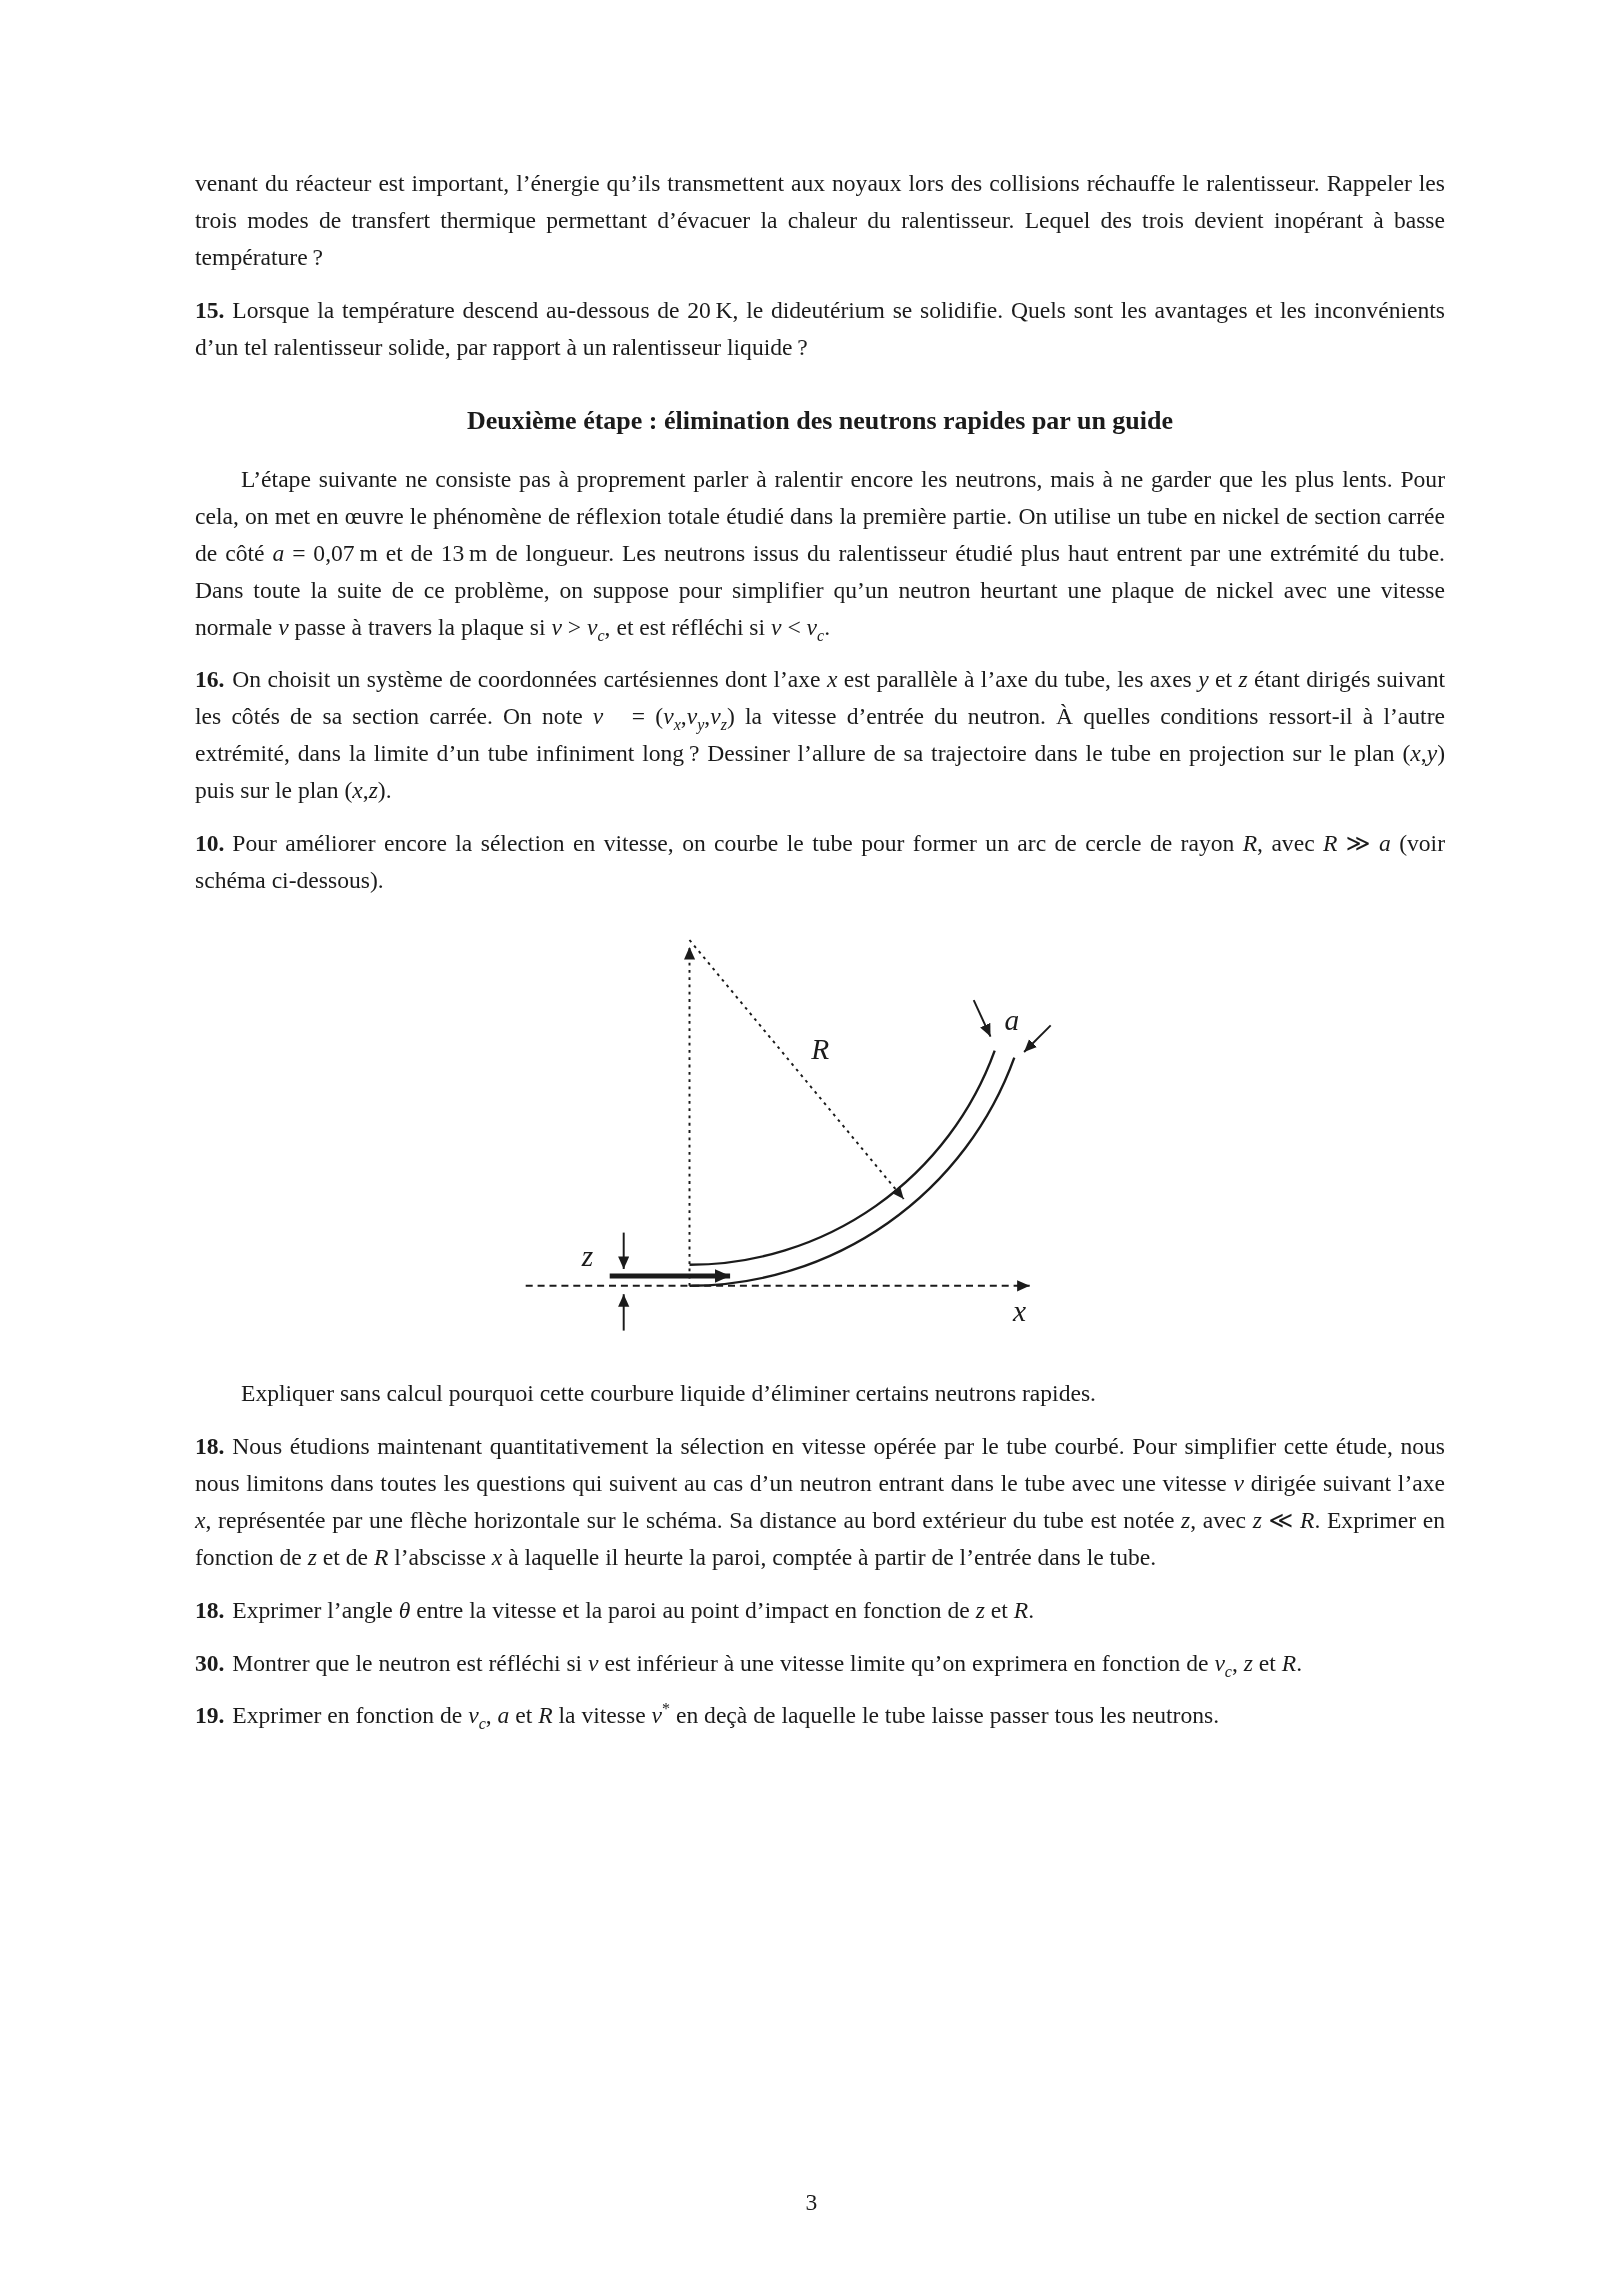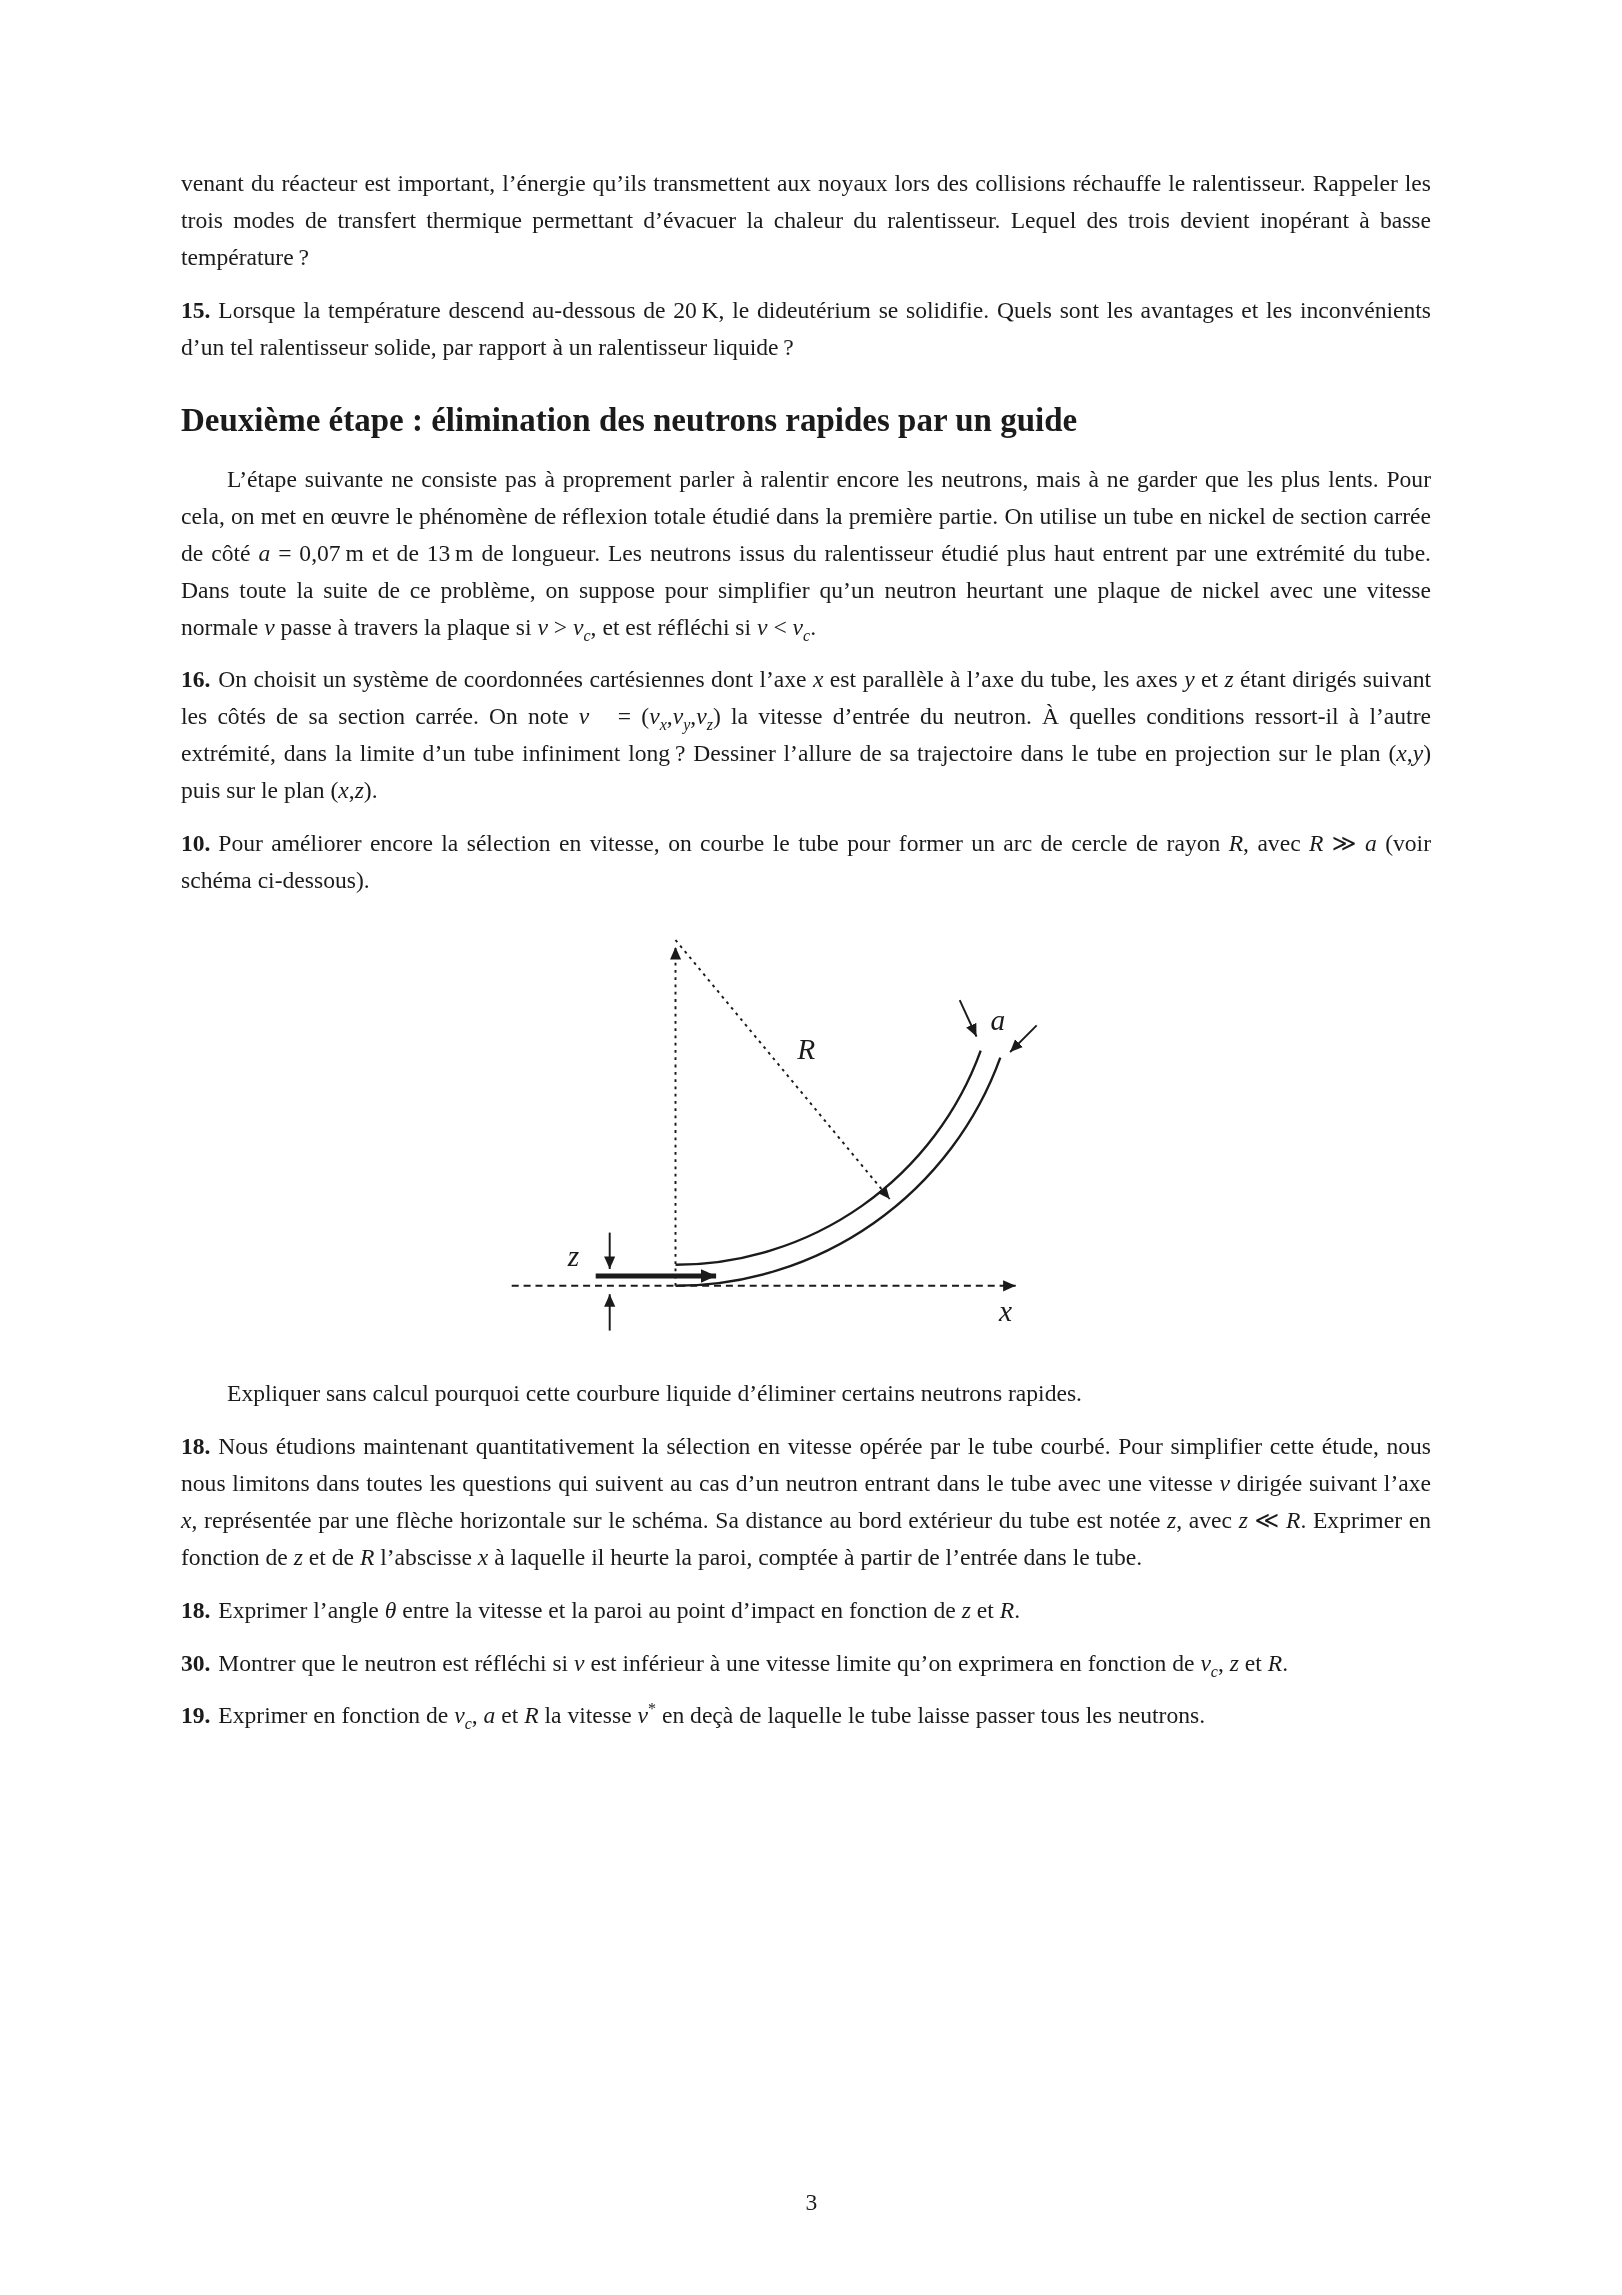--- a/index.html
+++ b/index.html
@@ -14,35 +14,35 @@
     font-family: "Liberation Serif", "DejaVu Serif", serif;
     color: #1b1b1b;
   }
   .page {
     position: absolute;
     inset: 0;
     background: #ffffff;
   }
   .content {
     position: absolute;
-    left: 181px;
+    left: 195px;
     top: 165px;
     width: 1250px;
     font-size: 23.6px;
     line-height: 37px;
     text-align: justify;
   }
   .para { margin: 0 0 15.7px 0; }
   .indent { text-indent: 46px; }
   .heading {
-    font-size: 33px;
+    font-size: 26px;
     font-weight: bold;
     margin: 36px 0 22px 0;
     line-height: 37px;
-    text-align: left;
+    text-align: center;
   }
   .qn { font-weight: bold; margin-right: 0.33em; }
   i { font-style: italic; }
   sub, sup { font-size: 68%; line-height: 0; }
   .diagram-wrap {
     margin: 20.4px 0 22px 305px;
     width: 575px;
   }
   .diagram-wrap svg { display: block; }
   .diagram-text {

